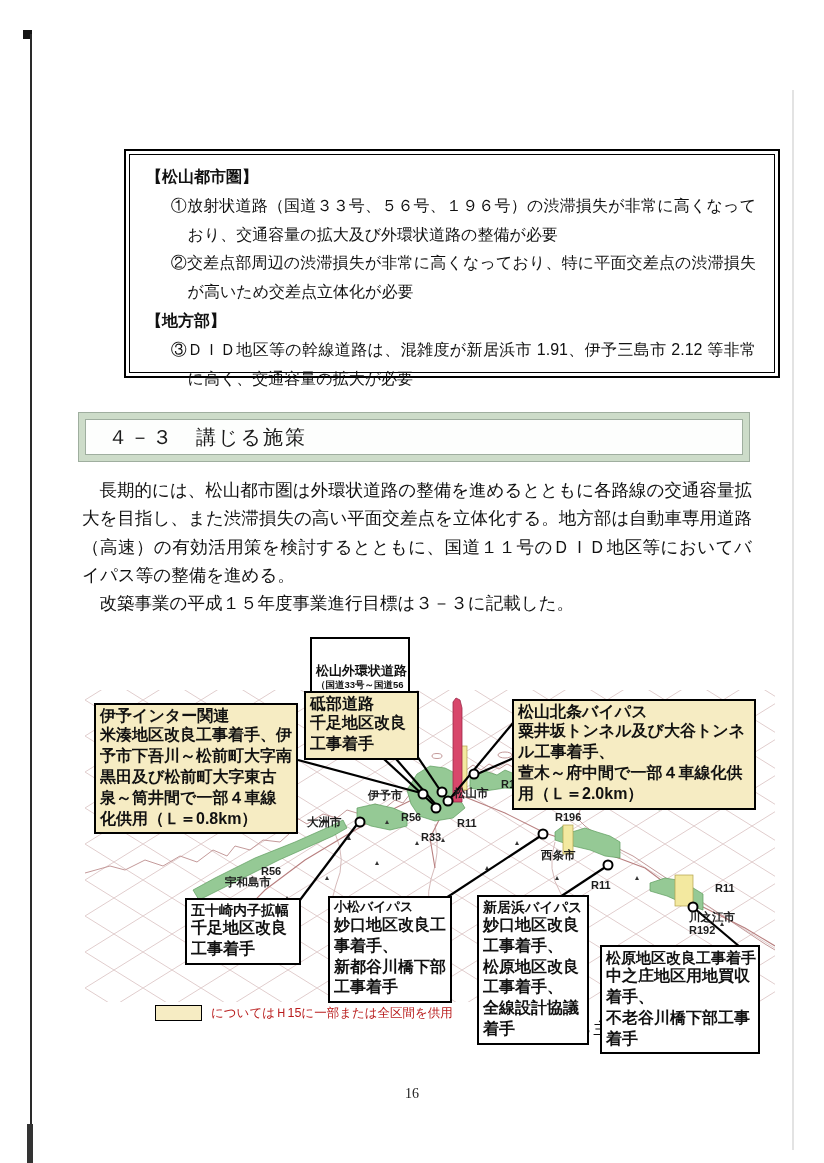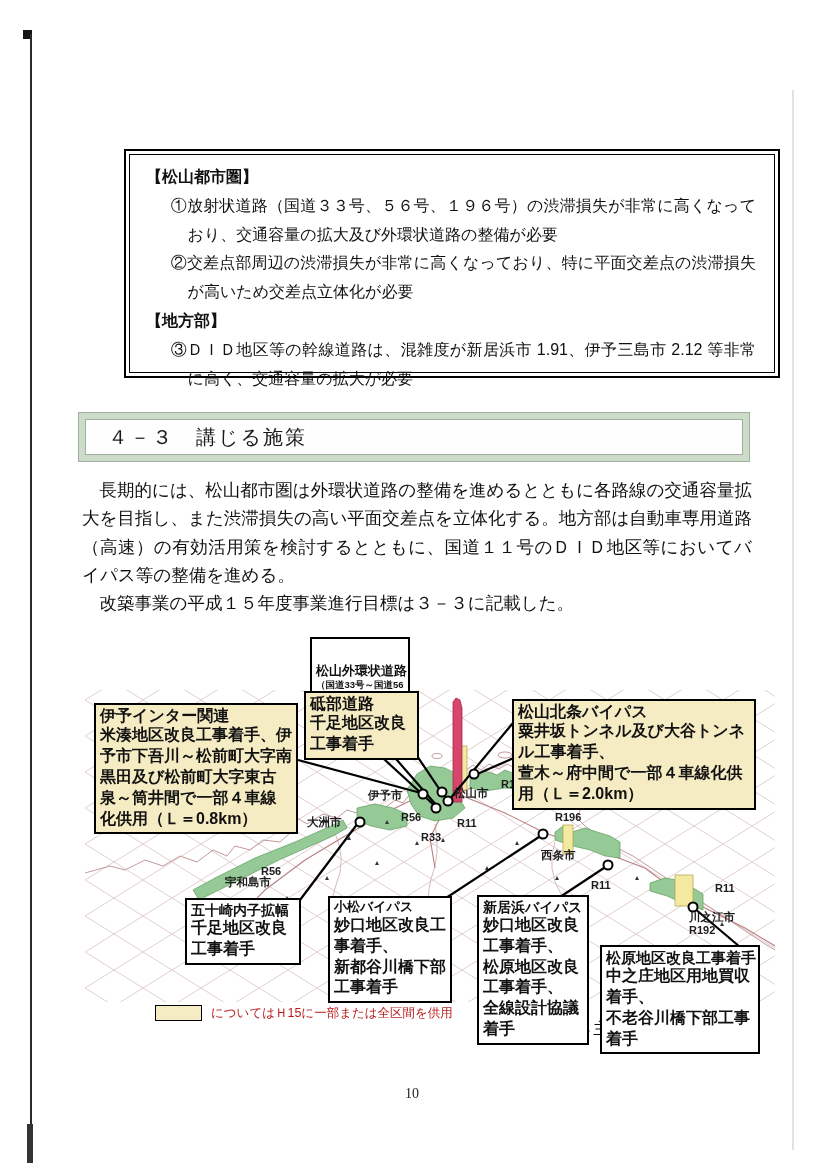--- a/index.html
+++ b/index.html
@@ -235,15 +235,15 @@
       <div class="co-t" style="font-size:15px;">松原地区改良工事着手</div>
       <div class="co-l">中之庄地区用地買収着手、</div>
       <div class="co-l">不老谷川橋下部工事着手</div>
     </div>
 
     <div class="legend-swatch"></div>
     <div class="legend-text">についてはＨ15に一部または全区間を供用</div>
     <div class="fig-caption">講じる主な施策の位置</div>
   </div>
 
-  <div class="pageno">10</div>
+  <div class="pageno">16</div>
 
 </div>
 
 </body></html>

